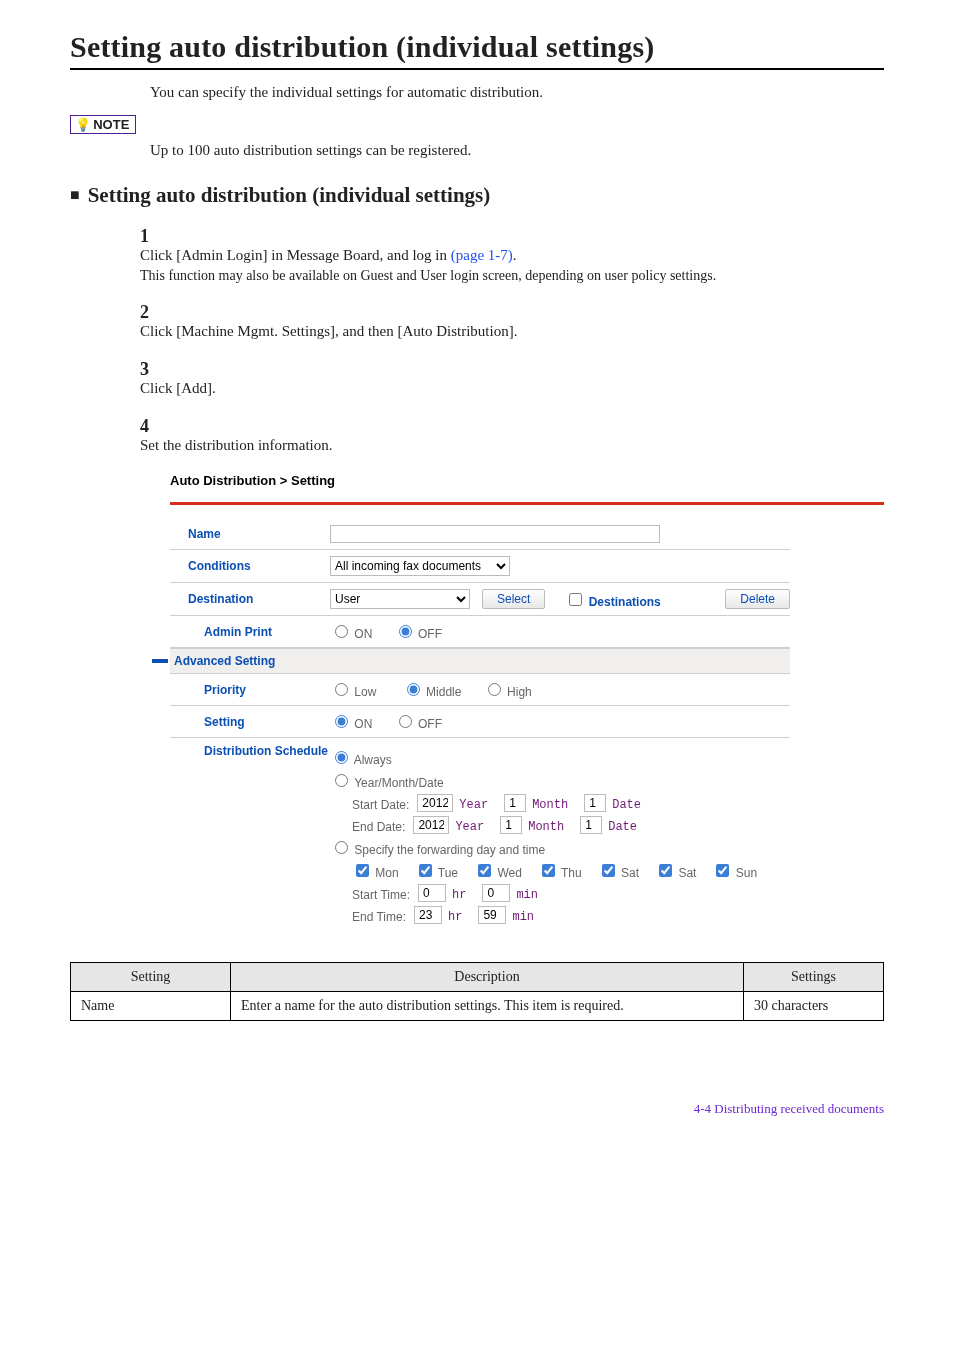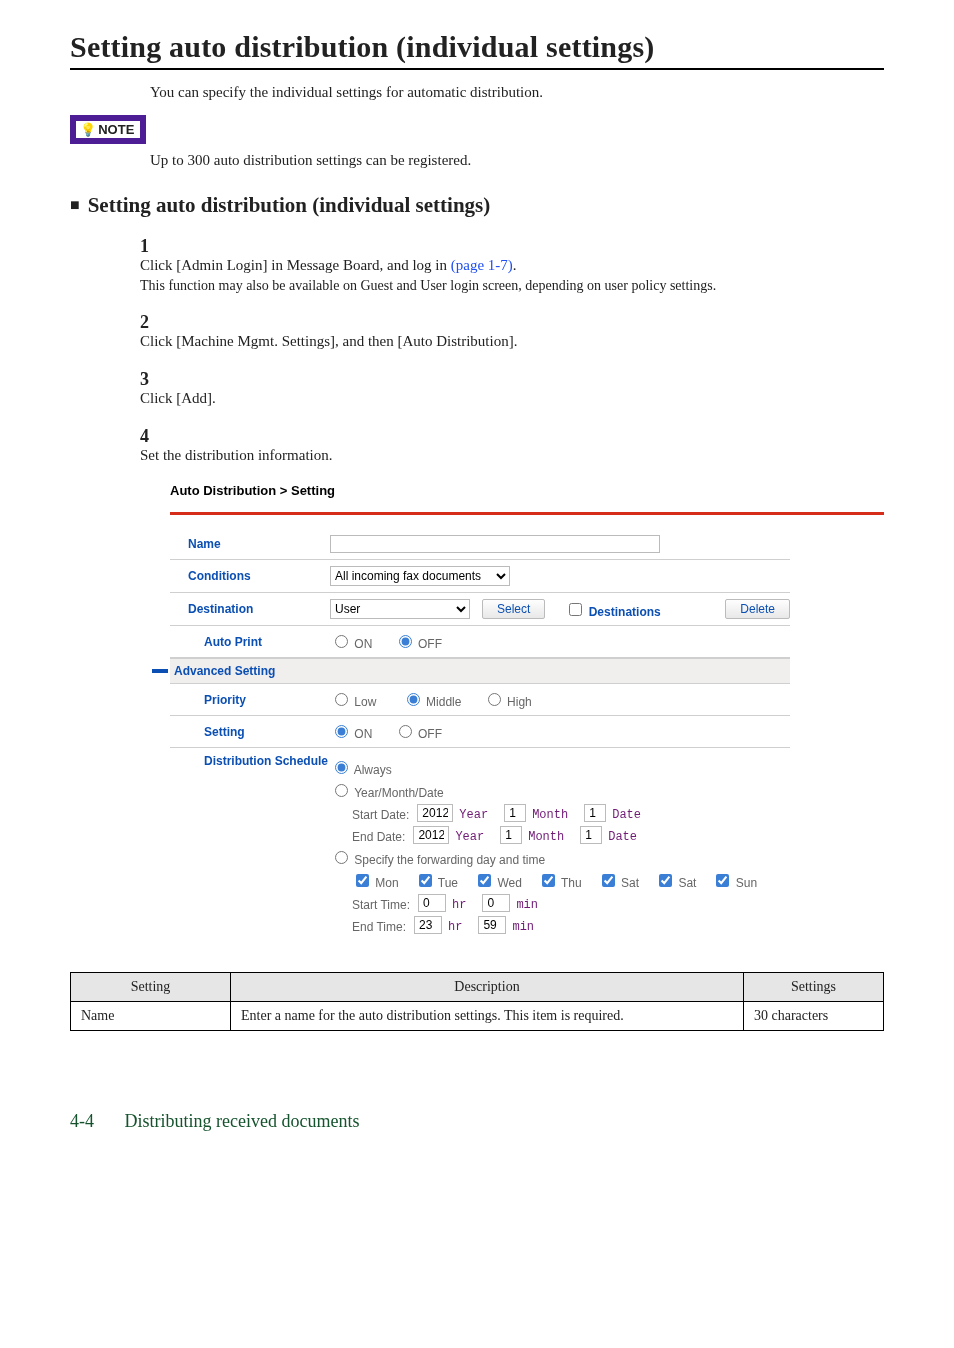--- a/index.html
+++ b/index.html
@@ -26,21 +26,21 @@
     border-top: 2px solid #000;
     margin: 0 0 14px 0;
   }
   p.intro {
     font-family: "Century Schoolbook", Georgia, serif;
     font-size: 15px;
     margin: 0 0 14px 80px;
   }
   .note-box {
     display: inline-block;
-    border: 6px solid #4c1d95;
+    border: 1px solid #4c1d95;
     padding: 1px 6px 1px 4px;
     margin-bottom: 8px;
     font-family: Arial, sans-serif;
     font-weight: bold;
     font-size: 13px;
   }
   .note-box .bulb {
     margin-right: 2px;
     font-size: 13px;
   }
@@ -189,39 +189,40 @@
   table.settings-table th {
     background: #e6e6e6;
     font-weight: normal;
     text-align: center;
   }
   table.settings-table td.col-setting { width: 160px; }
   table.settings-table td.col-limits { width: 140px; }
 
   .footer {
     font-family: "Century Schoolbook", Georgia, serif;
-    font-size: 18px;
-    color: #14532d;
+    font-size: 13px;
+    color: #6d28d9;
+    text-align: right;
   }
   .footer .pg { display: inline-block; width: 50px; }
 </style>
 </head>
 <body>
 
 <div class="page">
 
   <h1 class="main-title">Setting auto distribution (individual settings)</h1>
   <hr class="title-rule">
 
   <p class="intro">You can specify the individual settings for automatic distribution.</p>
 
   <div class="note-box">
     <span class="bulb">💡</span><span>NOTE</span>
   </div>
-  <p class="note-body">Up to 300 auto distribution settings can be registered.</p>
+  <p class="note-body">Up to 100 auto distribution settings can be registered.</p>
 
   <h2 class="sub-title">
     <span class="sq">■</span><span>Setting auto distribution (individual settings)</span>
   </h2>
 
   <div class="steps">
     <div class="step">
       <span class="num">1</span>
       <span class="body">
         <span>Click [Admin Login] in Message Board, and log in </span><a class="link">(page 1-7)</a><span>.</span>
@@ -271,21 +272,21 @@
             <select style="width:140px">
               <option>User</option>
             </select>
             <span class="btn-bevel">Select</span>
             <label style="margin-left:14px;color:#666"><input type="checkbox" class="check" style=""> <span style="color:#0b4fb3;font-weight:bold">Destinations</span></label>
             <span class="btn-bevel" style="margin-left:auto">Delete</span>
           </div>
         </div>
 
         <div class="form-row">
-          <div class="form-label sub">Auto Print</div>
+          <div class="form-label sub">Admin Print</div>
           <div class="form-value">
             <label style="margin-right:18px;color:#666"><input type="radio" name="ap" class="radio" style=""> <span>ON</span></label>
             <label style="color:#666"><input type="radio" name="ap" class="radio" checked="" style=""> <span>OFF</span></label>
           </div>
         </div>
 
         <div class="form-row section-header">
           <span class="minus"></span>
           <span>Advanced Setting</span>
         </div>

